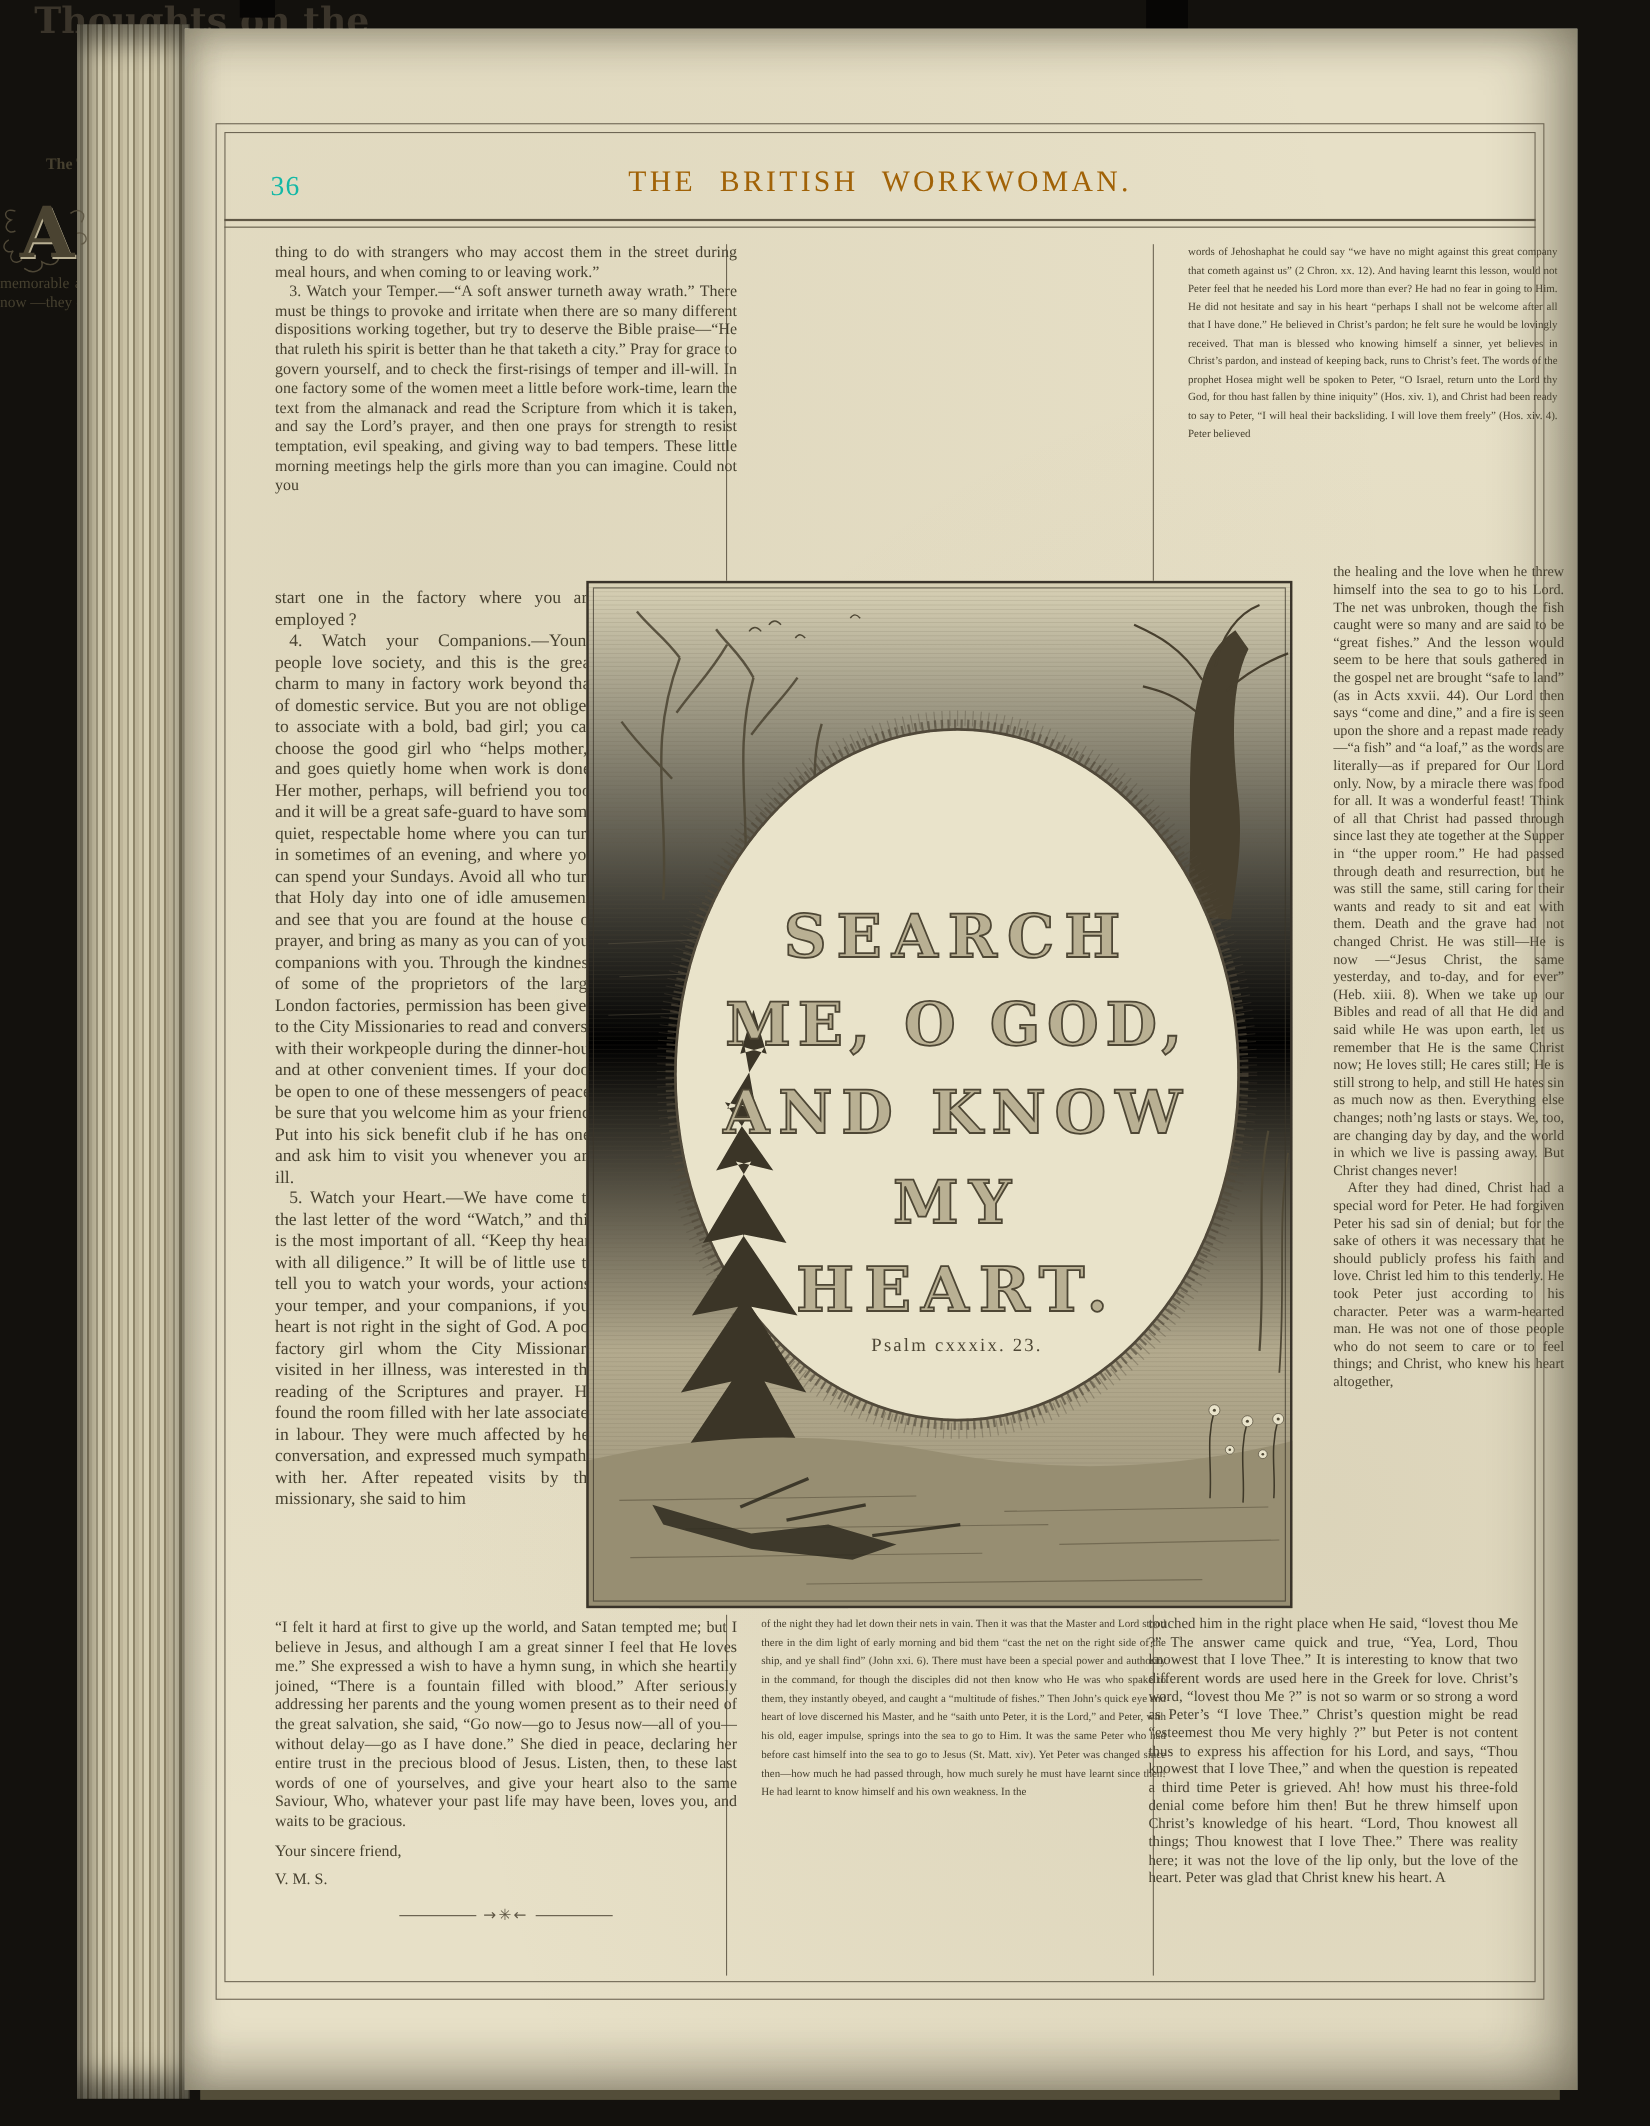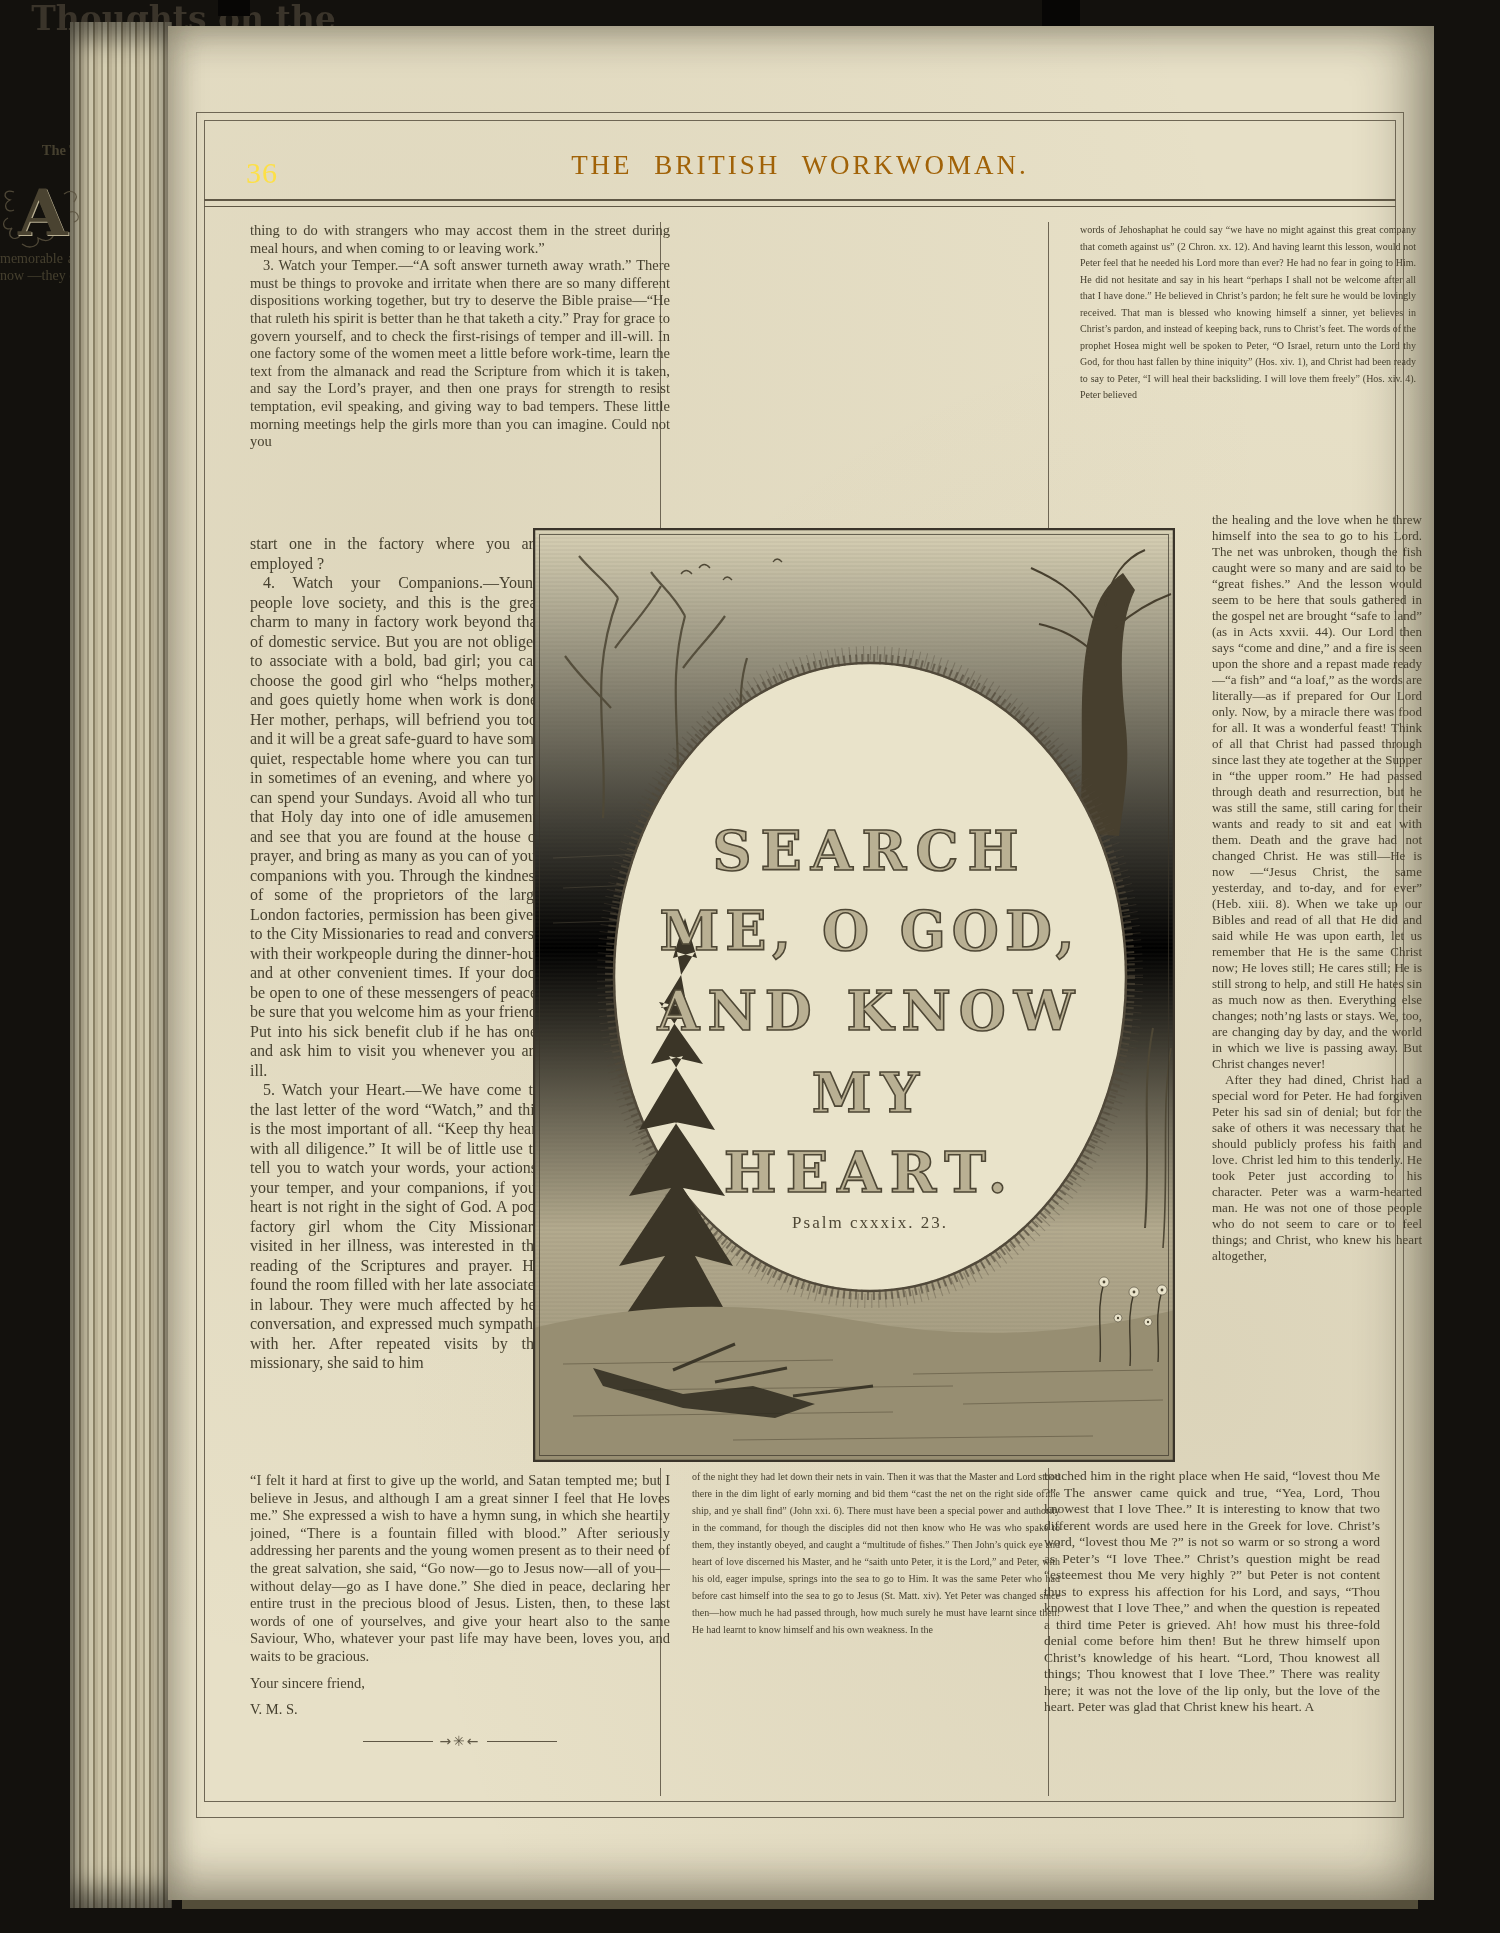--- a/index.html
+++ b/index.html
@@ -22,21 +22,21 @@
       radial-gradient(ellipse at 18% 28%, rgba(120,105,70,.08), transparent 60%),
       radial-gradient(ellipse at 82% 72%, rgba(120,105,70,.10), transparent 55%),
       #e7e0c7;
     box-shadow:inset -30px 0 50px rgba(40,35,20,.30),inset 0 -24px 42px rgba(40,35,20,.24),
                inset 0 16px 28px rgba(40,35,20,.12),inset 14px 0 22px rgba(40,35,20,.10);}
 
   .frame-outer{position:absolute;left:196px;top:112px;width:1208px;height:1706px;border:1.5px solid #6e6654;}
   .frame-inner{position:absolute;left:204px;top:120px;width:1192px;height:1682px;border:1px solid #6e6654;}
 
   
-  .page-number{position:absolute;left:246px;top:156px;font-size:30px;letter-spacing:1px;color:#fde047;}
+  .page-number{position:absolute;left:246px;top:156px;font-size:25px;letter-spacing:1px;color:#14b8a6;}
   .masthead{position:absolute;left:204px;top:150px;width:1192px;text-align:center;
     font-size:27px;letter-spacing:3px;word-spacing:12px;color:#a16207;}
   .header-rule{position:absolute;left:204px;top:199px;width:1192px;height:8px;
     border-top:2.5px solid #5f5745;border-bottom:1px solid #5f5745;}
 
   
   .vr{position:absolute;width:1px;background:#6e6654;}
   .vr1{left:660px;top:222px;height:306px;}
   .vr2{left:1048px;top:222px;height:306px;}
   .vr3{left:660px;top:1468px;height:328px;}

